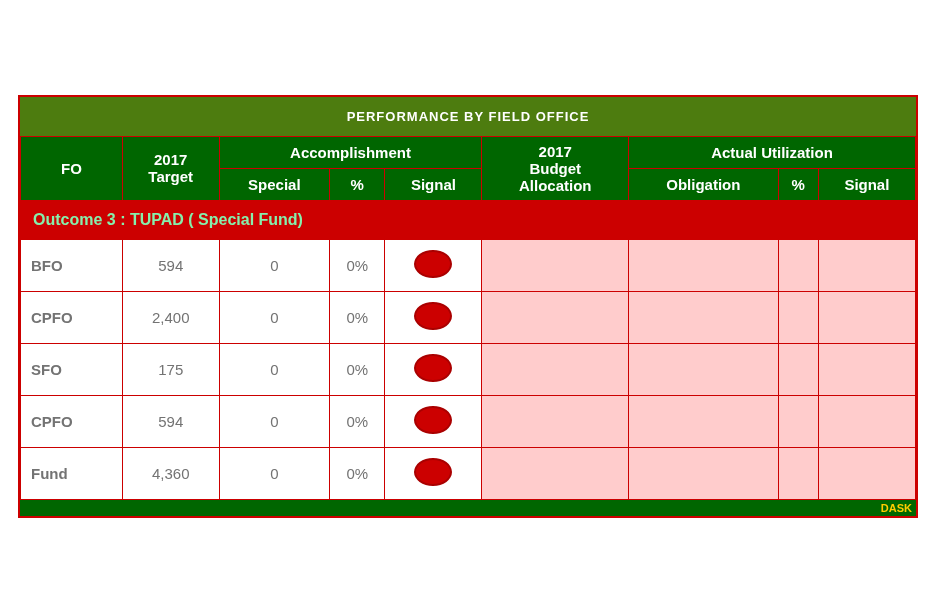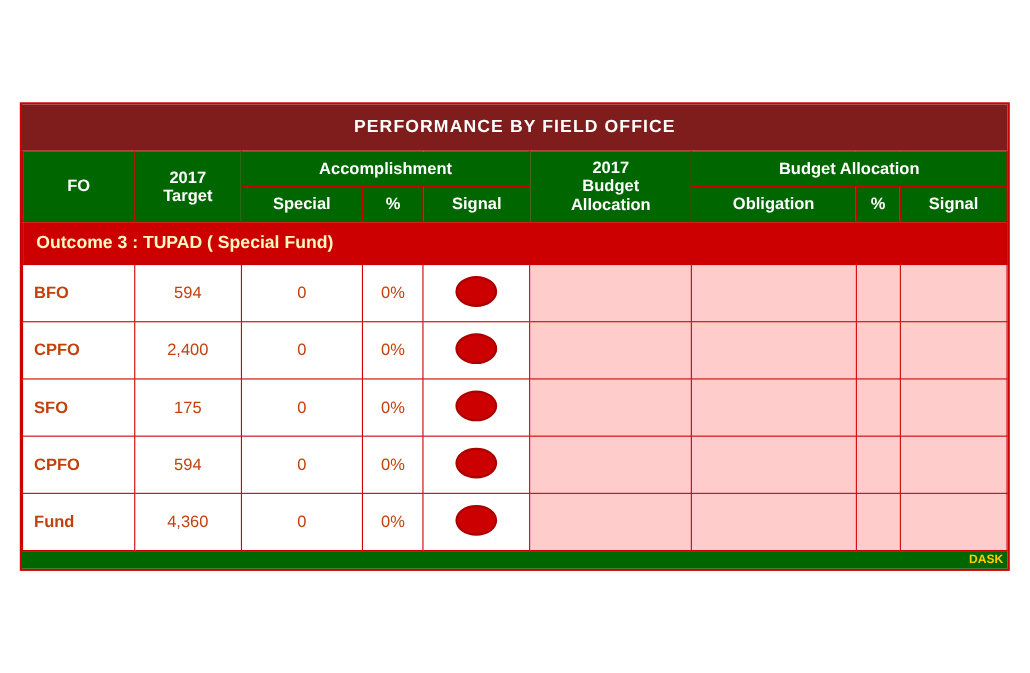--- a/index.html
+++ b/index.html
@@ -10,24 +10,24 @@
       justify-content: center;
       align-items: center;
       width: 936px;
       min-height: 612px;
     }
     .table-wrapper {
       width: 900px;
       border: 2px solid #cc0000;
     }
     .main-title {
-      background-color: #7f1d1d;
+      background-color: #4d7c0f;
       color: #fff;
       text-align: center;
-      font-size: 16px;
+      font-size: 13px;
       font-weight: bold;
       padding: 12px 0;
       letter-spacing: 1px;
     }
     table {
       width: 100%;
       border-collapse: collapse;
     }
     th, td {
       border: 1px solid #cc0000;
@@ -36,29 +36,29 @@
       padding: 6px 4px;
       font-size: 15px;
     }
     .header-green {
       background-color: #006600;
       color: #fff;
       font-weight: bold;
     }
     .outcome-row td {
       background-color: #cc0000;
-      color: #fef9c3;
+      color: #86efac;
       font-size: 16px;
       font-weight: bold;
       text-align: left;
       padding: 10px 12px;
     }
     .data-row td {
       background-color: #fff;
-      color: #c2410c;
+      color: #737373;
       font-size: 15px;
       height: 52px;
     }
     .data-row td.fo-cell {
       background-color: #fff;
       font-weight: bold;
       text-align: left;
       padding-left: 10px;
     }
     .signal-cell {
@@ -91,21 +91,21 @@
 
 <div class="table-wrapper">
   <div class="main-title">PERFORMANCE BY FIELD OFFICE</div>
   <table>
     <thead>
       <tr>
         <th class="header-green" rowspan="2">FO</th>
         <th class="header-green" rowspan="2">2017<br>Target</th>
         <th class="header-green" colspan="3">Accomplishment</th>
         <th class="header-green" rowspan="2">2017<br>Budget<br>Allocation</th>
-        <th class="header-green" colspan="3">Budget Allocation</th>
+        <th class="header-green" colspan="3">Actual Utilization</th>
       </tr>
       <tr>
         <th class="header-green">Special</th>
         <th class="header-green">%</th>
         <th class="header-green">Signal</th>
         <th class="header-green">Obligation</th>
         <th class="header-green">%</th>
         <th class="header-green">Signal</th>
       </tr>
     </thead>

